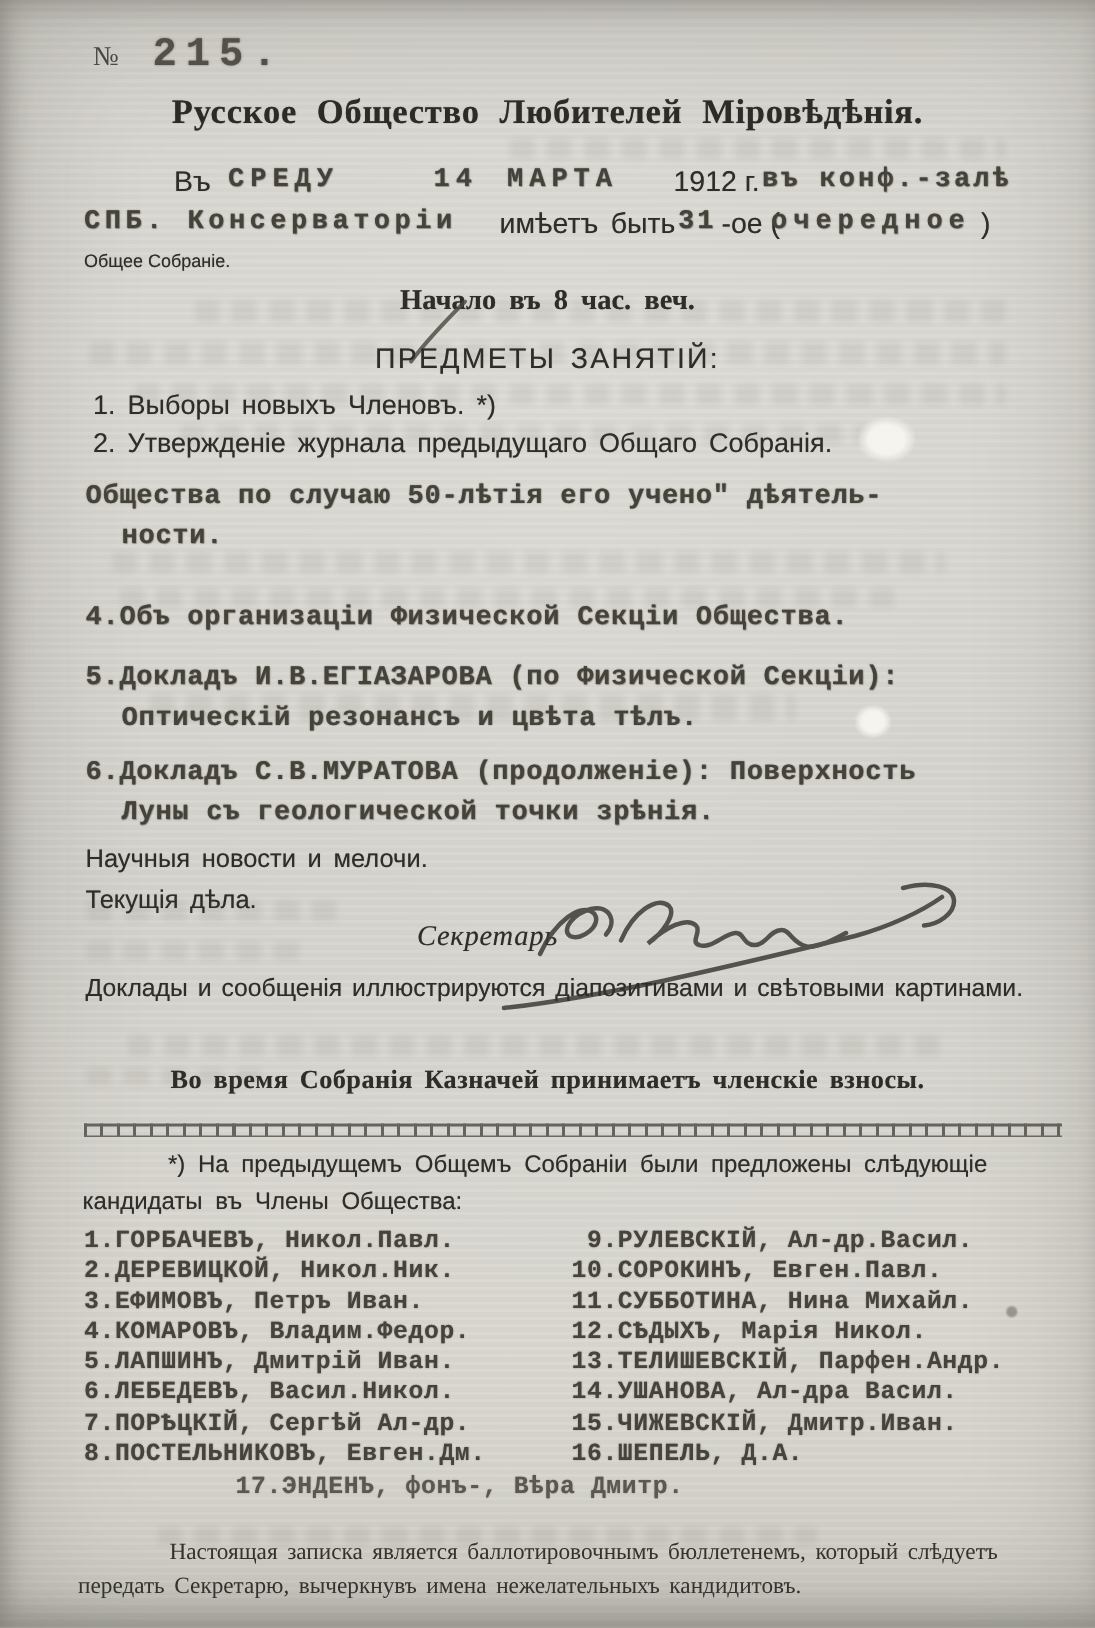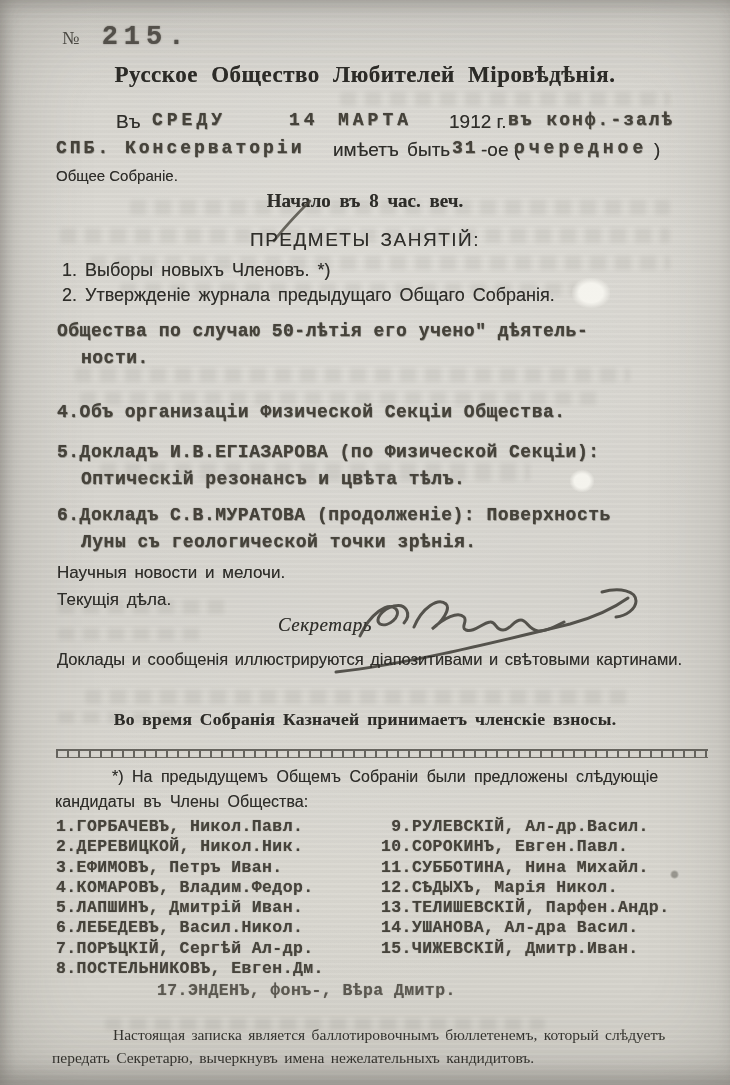--- a/index.html
+++ b/index.html
@@ -99,21 +99,21 @@
   <span class="abs printed sans" style="left:449px;top:111px;font-size:19px;">1912 г.</span>
   <span class="abs typed" style="left:508px;top:110px;font-size:18px;letter-spacing:2px;">въ конф.-залѣ</span>
 
   <span class="abs typed" style="left:56px;top:138px;font-size:18px;letter-spacing:3px;">СПБ. Консерваторіи</span>
   <span class="abs printed sans" style="left:333px;top:139px;font-size:19px;word-spacing:3px;">имѣетъ быть</span>
   <span class="abs typed" style="left:452px;top:138px;font-size:18px;letter-spacing:2px;">31</span>
   <span class="abs printed sans" style="left:481px;top:139px;font-size:19px;">-ое (</span>
   <span class="abs typed" style="left:514px;top:138px;font-size:18px;letter-spacing:4px;text-align:right;">очередное</span>
   <span class="abs printed sans" style="left:654px;top:139px;font-size:19px;">)</span>
 
-  <span class="abs printed sans" style="left:56px;top:167px;font-size:15px;">Общее Собраніе.</span>
+  <span class="abs printed sans" style="left:56px;top:167px;font-size:12px;">Общее Собраніе.</span>
 
   <div class="abs centered start-time printed" style="top:190px;">Начало въ 8 час. веч.</div>
 
   <svg class="abs" style="left:268px;top:197px;" width="46" height="48" viewBox="0 0 46 48">
     <path d="M42 4 C32 14 18 28 6 44" stroke="#4a473f" stroke-width="2.6" fill="none" stroke-linecap="round" opacity="0.8"></path>
   </svg>
 
   <div class="abs centered agenda-heading printed" style="top:229px;">ПРЕДМЕТЫ ЗАНЯТІЙ:</div>
 
   <div class="abs agenda-printed-item printed" style="left:62px;top:260px;">1.  Выборы новыхъ Членовъ. *)</div>
@@ -169,20 +169,21 @@
   </div>
 
   <div class="abs" style="left:381px;top:817px;">
     <div class="cand"> 9.РУЛЕВСКІЙ, Ал-др.Васил.</div>
     <div class="cand">10.СОРОКИНЪ, Евген.Павл.</div>
     <div class="cand">11.СУББОТИНА, Нина Михайл.</div>
     <div class="cand">12.СѢДЫХЪ, Марія Никол.</div>
     <div class="cand">13.ТЕЛИШЕВСКІЙ, Парфен.Андр.</div>
     <div class="cand">14.УШАНОВА, Ал-дра Васил.</div>
     <div class="cand">15.ЧИЖЕВСКІЙ, Дмитр.Иван.</div>
+    <div class="cand">16.ШЕПЕЛЬ, Д.А.</div>
   </div>
 
   <div class="abs cand" style="left:157px;top:981px;opacity:0.85;">17.ЭНДЕНЪ, фонъ-, Вѣра Дмитр.</div>
 
   <div class="abs ballot-note" style="left:113px;top:1026px;">Настоящая записка является баллотировочнымъ бюллетенемъ, который слѣдуетъ</div>
   <div class="abs ballot-note" style="left:52px;top:1049px;">передать Секретарю, вычеркнувъ имена нежелательныхъ кандидитовъ.</div>
 
 </div>
 
 </body></html>

